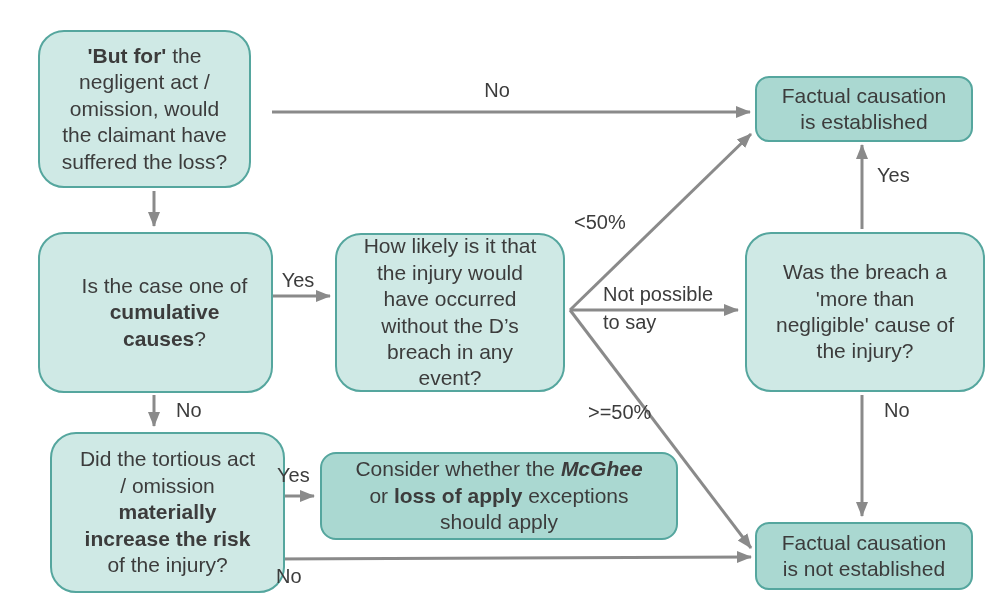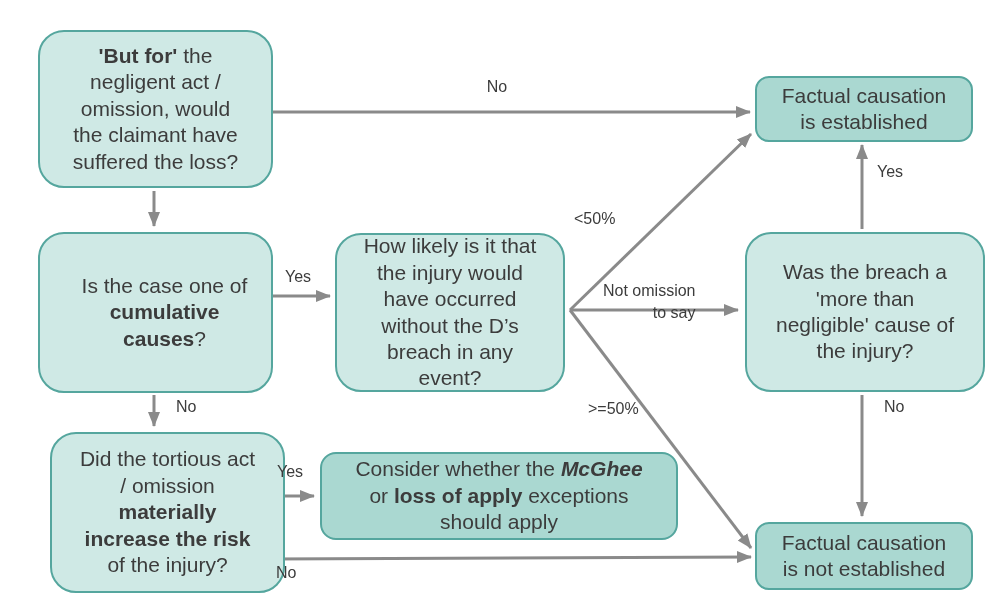--- a/index.html
+++ b/index.html
@@ -36,24 +36,23 @@
   .r16{border-radius:16px;}
   .r14{border-radius:14px;}
   .box-text{
     font-size:21px;line-height:1.26;
     white-space:pre-line;
   }
   .box-text b{font-weight:bold;}
   .box-text b.ital{font-style:italic;}
   .lbl{
     position:absolute;
-    font-size:16px;line-height:1.4;
+    font-size:20px;line-height:1.4;
     white-space:pre-line;
     color:var(--text);
-    text-align:right;
   }
   .lbl.center{transform:translateX(-50%);}
 </style>
 </head>
 <body>
 
 <div class="canvas">
 
   <svg class="arrows" width="995" height="610" viewBox="0 0 995 610">
     <defs>
@@ -67,21 +66,21 @@
     <line x1="154" y1="395" x2="154" y2="426" marker-end="url(#ah)"></line>
     <line x1="570" y1="310" x2="751" y2="134" marker-end="url(#ah)"></line>
     <line x1="570" y1="310" x2="738" y2="310" marker-end="url(#ah)"></line>
     <line x1="570" y1="310" x2="751" y2="548" marker-end="url(#ah)"></line>
     <line x1="862" y1="229" x2="862" y2="145" marker-end="url(#ah)"></line>
     <line x1="862" y1="395" x2="862" y2="516" marker-end="url(#ah)"></line>
     <line x1="271" y1="496" x2="314" y2="496" marker-end="url(#ah)"></line>
     <line x1="271" y1="559" x2="751" y2="557" marker-end="url(#ah)"></line>
   </svg>
 
-  <div class="box r26" style="left:38px;top:30px;width:235px;height:158px;">
+  <div class="box r26" style="left:38px;top:30px;width:213px;height:158px;">
     <div class="box-text"><b>'But for'</b><span> the
 negligent act /
 omission, would
 the claimant have
 suffered the loss?</span></div>
   </div>
 
   <div class="box medium r14" style="left:755px;top:76px;width:218px;height:66px;">
     <div class="box-text">Factual causation
 is established</div>
@@ -125,21 +124,21 @@
 
   <div class="box medium r14" style="left:755px;top:522px;width:218px;height:68px;">
     <div class="box-text">Factual causation
 is not established</div>
   </div>
 
   <div class="lbl center" style="left:497px;top:76px;">No</div>
   <div class="lbl center" style="left:298px;top:266px;">Yes</div>
   <div class="lbl" style="left:176px;top:396px;">No</div>
   <div class="lbl" style="left:574px;top:208px;">&lt;50%</div>
-  <div class="lbl" style="left:603px;top:280px;">Not omission
+  <div class="lbl" style="left:603px;top:280px;">Not possible
 to say</div>
   <div class="lbl" style="left:561px;top:398px;margin-left:27px;">&gt;=50%</div>
   <div class="lbl" style="left:877px;top:161px;">Yes</div>
   <div class="lbl" style="left:884px;top:396px;">No</div>
   <div class="lbl" style="left:277px;top:461px;">Yes</div>
   <div class="lbl" style="left:276px;top:562px;">No</div>
 
 </div>
 
 </body></html>

